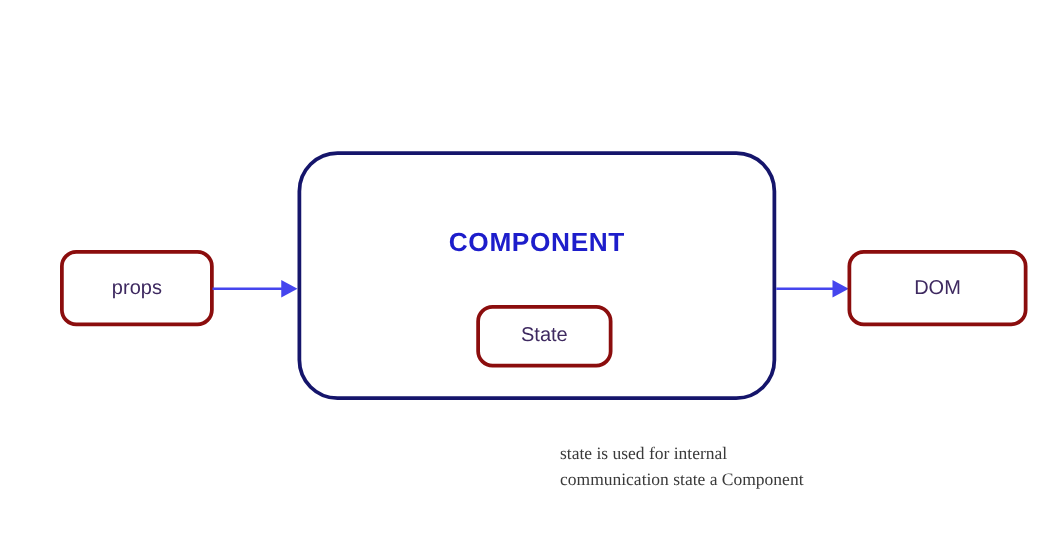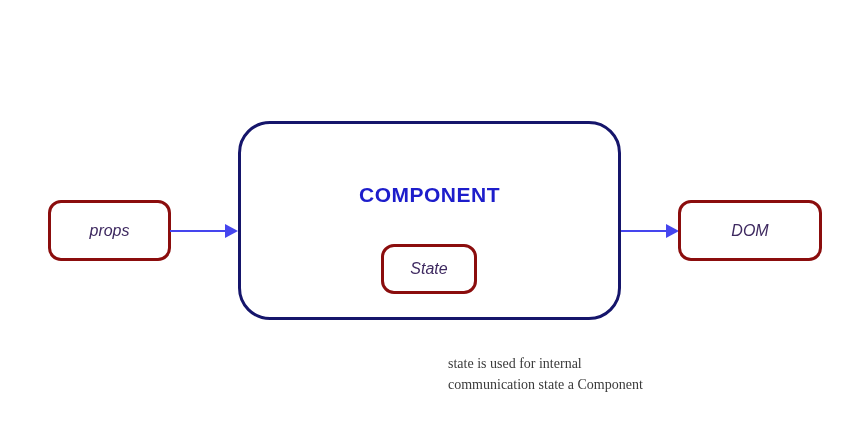--- a/index.html
+++ b/index.html
@@ -24,42 +24,41 @@
   .box {
     position: absolute;
     display: flex;
     align-items: center;
     justify-content: center;
     background: var(--canvas-bg);
     border: 3px solid var(--box-border-red);
     border-radius: 13px;
     color: var(--label-text-purple);
     font-size: 16px;
-    font-style: italic;
   }
   .props-box  { left: 48px;  top: 200px; width: 123px; height: 61px; }
   .dom-box    { left: 678px; top: 200px; width: 144px; height: 61px; }
   .component-box {
     position: absolute;
     left: 238px; top: 121px;
     width: 383px; height: 199px;
     background: var(--canvas-bg);
     border: 3px solid var(--component-border-navy);
     border-radius: 32px;
   }
   .component-title {
     position: absolute;
     left: 0; right: 0; top: 59px;
     text-align: center;
     font-size: 21px;
     font-weight: bold;
     color: var(--component-text-blue);
     letter-spacing: 0.5px;
   }
-  .state-box { left: 140px; top: 120px; width: 96px; height: 50px; }
+  .state-box { left: 140px; top: 120px; width: 109px; height: 50px; }
   .arrow {
     position: absolute;
     height: 16px;
   }
   .arrow-1 { left: 170px; top: 223px; width: 68px; }
   .arrow-2 { left: 621px; top: 223px; width: 58px; }
   .arrow .arrow-line {
     position: absolute;
     left: 0; right: 11px; top: 6.75px;
     height: 2.5px;

